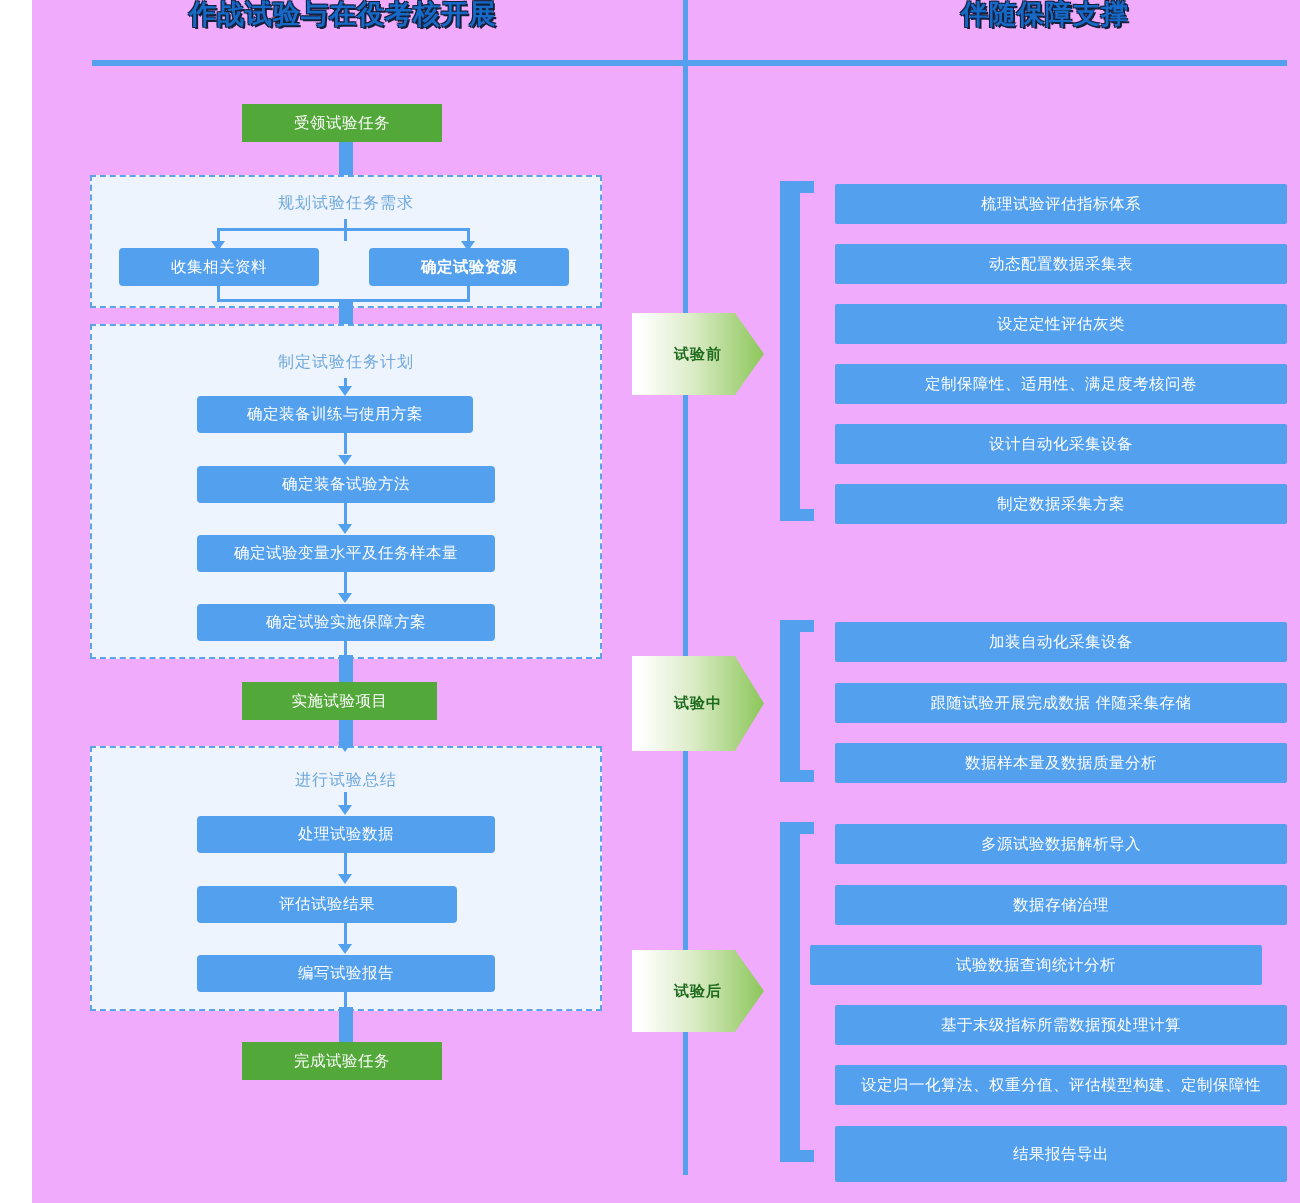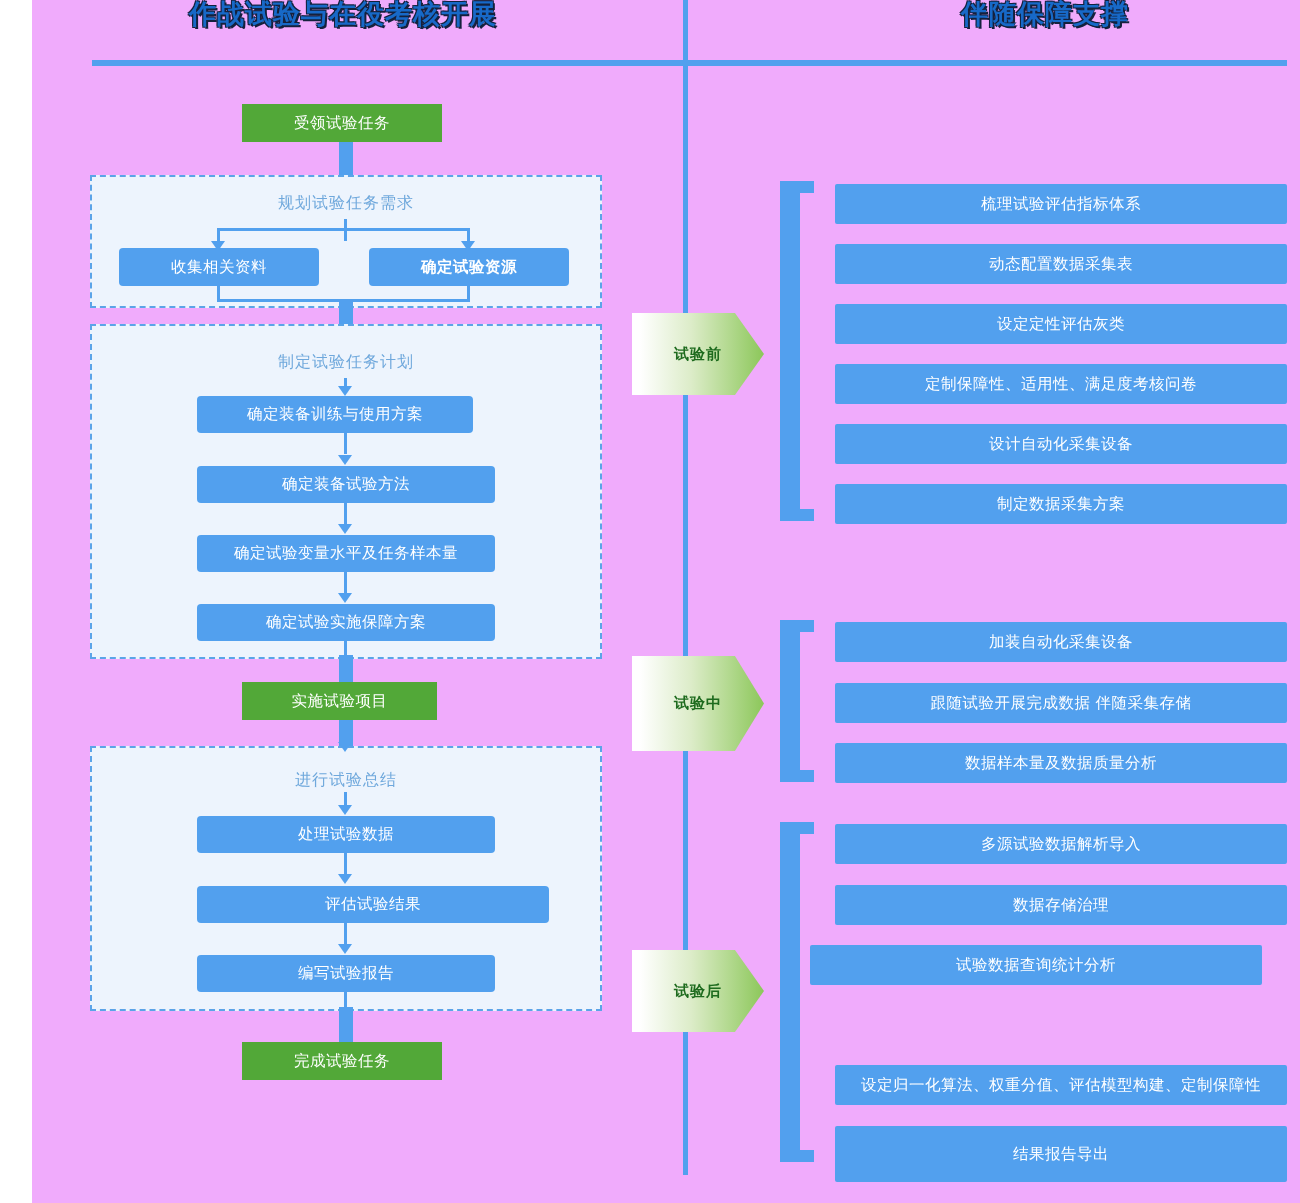--- a/index.html
+++ b/index.html
@@ -176,21 +176,21 @@
     <div class="group-label" style="top:22px;">进行试验总结</div>
   </div>
   <div class="arrow-down" style="left:306px; top:742px;"></div>
   <div class="conn thin-v" style="left:312px; top:792px; width:3px; height:14px;"></div>
   <div class="arrow-down" style="left:306px; top:805px;"></div>
 
   <div class="node blue" style="left:165px; top:816px; width:298px; height:37px;">处理试验数据</div>
   <div class="conn thin-v" style="left:312px; top:853px; width:3px; height:21px;"></div>
   <div class="arrow-down" style="left:306px; top:874px;"></div>
 
-  <div class="node blue" style="left:165px; top:886px; width:352px; height:37px;">评估试验结果</div>
+  <div class="node blue" style="left:165px; top:886px; width:260px; height:37px;">评估试验结果</div>
   <div class="conn thin-v" style="left:312px; top:923px; width:3px; height:21px;"></div>
   <div class="arrow-down" style="left:306px; top:944px;"></div>
 
   <div class="node blue" style="left:165px; top:955px; width:298px; height:37px;">编写试验报告</div>
   <div class="conn thin-v" style="left:312px; top:992px; width:3px; height:18px;"></div>
 
   <div class="conn thick-v" style="left:307px; top:1007px; width:14px; height:35px;"></div>
 
   <div class="node green" style="left:210px; top:1042px; width:200px; height:38px;">完成试验任务</div>
 
@@ -231,16 +231,17 @@
     <div class="spine"></div>
     <div class="lip-top"></div>
     <div class="cap-top"></div>
     <div class="lip-bot"></div>
     <div class="cap-bot"></div>
   </div>
 
   <div class="node blue-flat" style="left:803px; top:824px; width:452px; height:40px;">多源试验数据解析导入</div>
   <div class="node blue-flat" style="left:803px; top:885px; width:452px; height:40px;">数据存储治理</div>
   <div class="node blue-flat" style="left:778px; top:945px; width:452px; height:40px;">试验数据查询统计分析</div>
+  <div class="node blue-flat" style="left:803px; top:1005px; width:452px; height:40px;">基于末级指标所需数据预处理计算</div>
   <div class="node blue-flat" style="left:803px; top:1065px; width:452px; height:40px;">设定归一化算法、权重分值、评估模型构建、定制保障性</div>
   <div class="node blue-flat" style="left:803px; top:1126px; width:452px; height:56px;">结果报告导出</div>
 
 </div>
 
 </body></html>

